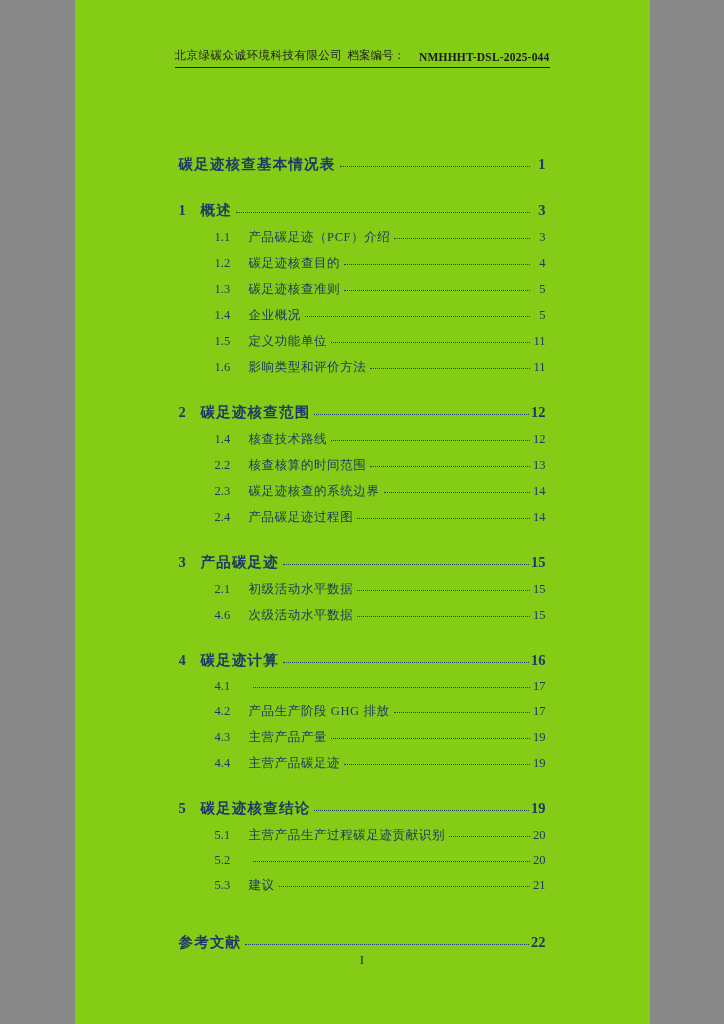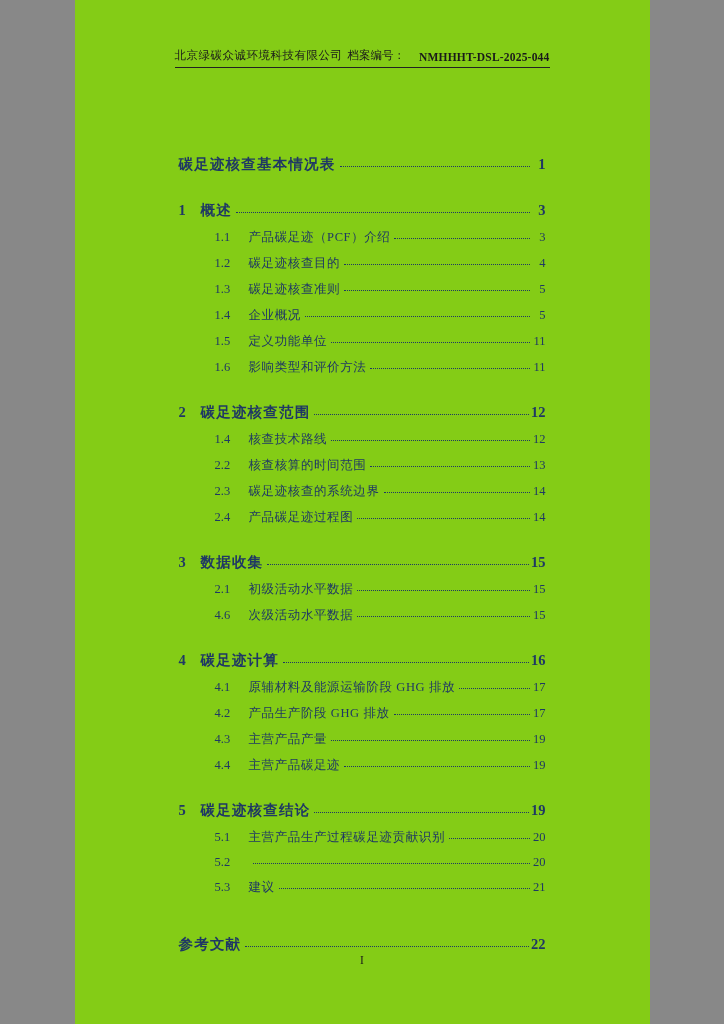--- a/index.html
+++ b/index.html
@@ -227,21 +227,21 @@
         <span class="page-no">14</span>
       </div>
       <div class="toc-row lvl1">
         <span class="num">2.4</span>
         <span class="label">产品碳足迹过程图</span>
         <span class="dots"></span>
         <span class="page-no">14</span>
       </div>
       <div class="toc-row lvl0">
         <span class="num">3</span>
-        <span class="label">数据收集</span>
+        <span class="label">产品碳足迹</span>
         <span class="dots"></span>
         <span class="page-no">15</span>
       </div>
       <div class="toc-row lvl1">
         <span class="num">2.1</span>
         <span class="label">初级活动水平数据</span>
         <span class="dots"></span>
         <span class="page-no">15</span>
       </div>
       <div class="toc-row lvl1">
@@ -251,21 +251,20 @@
         <span class="page-no">15</span>
       </div>
       <div class="toc-row lvl0">
         <span class="num">4</span>
         <span class="label">碳足迹计算</span>
         <span class="dots"></span>
         <span class="page-no">16</span>
       </div>
       <div class="toc-row lvl1">
         <span class="num">4.1</span>
-        <span class="label">原辅材料及能源运输阶段 GHG 排放</span>
         <span class="dots"></span>
         <span class="page-no">17</span>
       </div>
       <div class="toc-row lvl1">
         <span class="num">4.2</span>
         <span class="label">产品生产阶段 GHG 排放</span>
         <span class="dots"></span>
         <span class="page-no">17</span>
       </div>
       <div class="toc-row lvl1">

